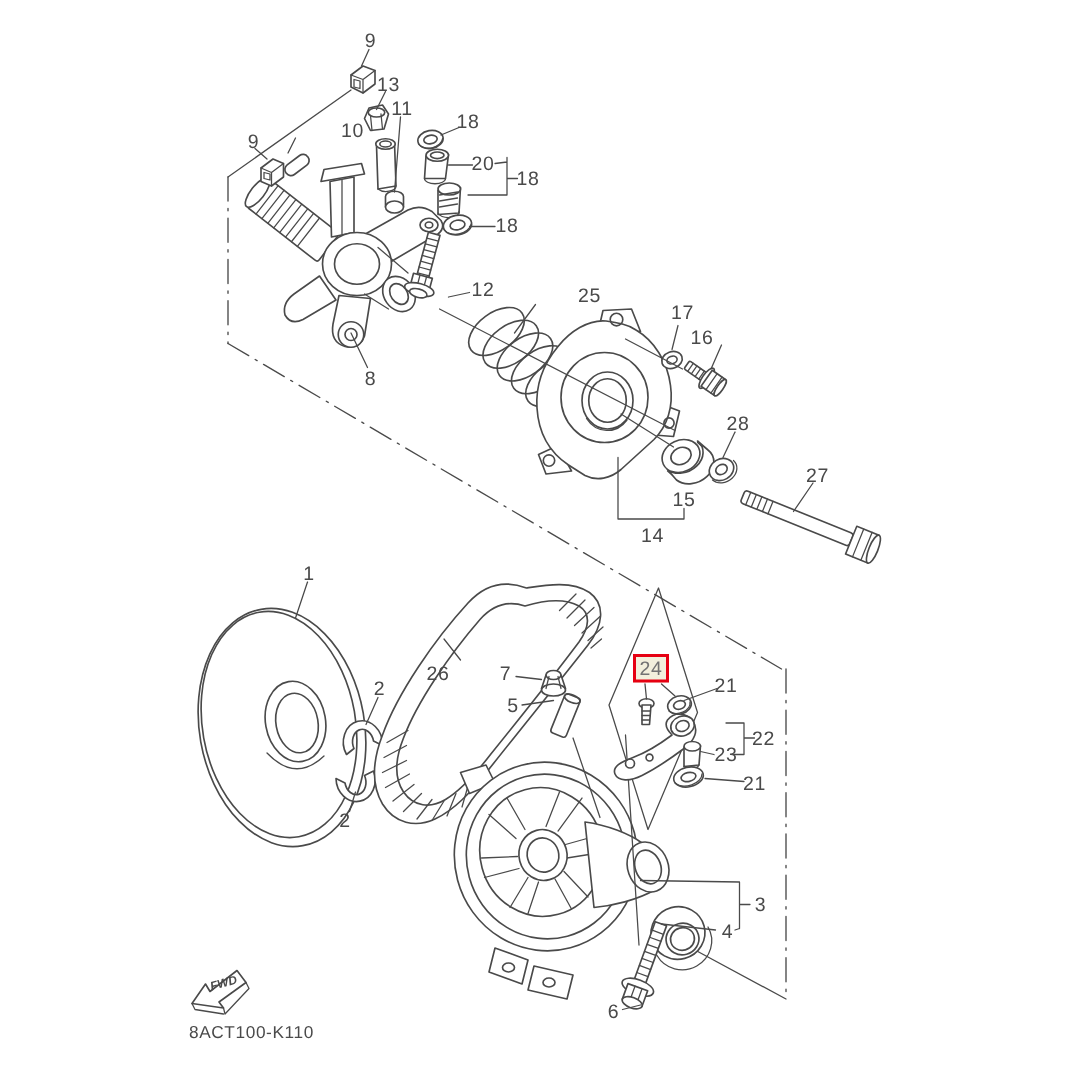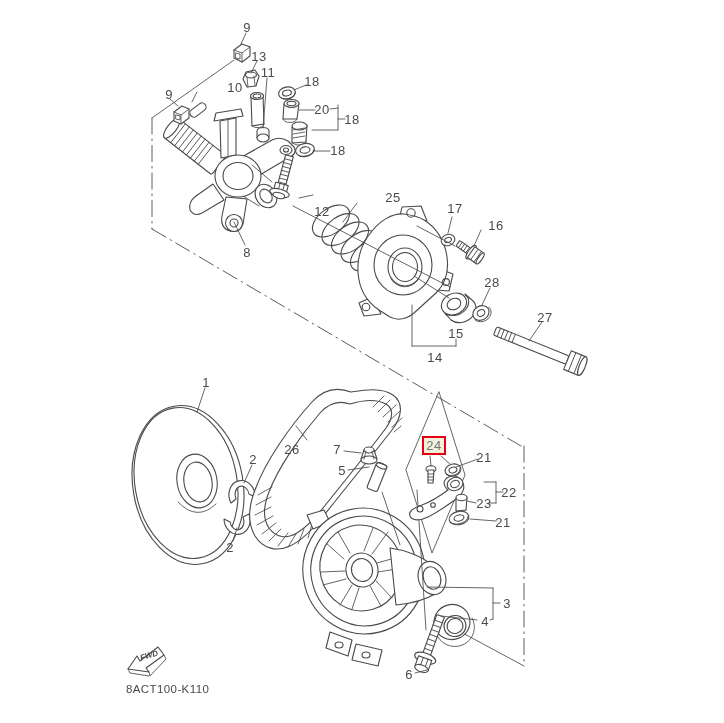--- a/index.html
+++ b/index.html
@@ -319,25 +319,25 @@
       <span class="part-label" style="left: 507px; top: 603px;">3</span>
       <span class="part-label" style="left: 485px; top: 621px;">4</span>
       <span class="part-label" style="left: 342px; top: 470px;">5</span>
       <span class="part-label" style="left: 409px; top: 674px;">6</span>
       <span class="part-label" style="left: 337px; top: 449px;">7</span>
       <span class="part-label" style="left: 247px; top: 252px;">8</span>
       <span class="part-label" style="left: 247px; top: 27px;">9</span>
       <span class="part-label" style="left: 169px; top: 94px;">9</span>
       <span class="part-label" style="left: 199px; top: 87px; margin-left: 36px;">10</span>
       <span class="part-label" style="left: 268px; top: 72px;">11</span>
-      <span class="part-label" style="left: 322px; top: 193px; margin-top: 18px;">12</span>
+      <span class="part-label" style="left: 322px; top: 193px;">12</span>
       <span class="part-label" style="left: 259px; top: 56px;">13</span>
       <span class="part-label" style="left: 435px; top: 357px;">14</span>
       <span class="part-label" style="left: 456px; top: 333px; text-align: right;">15</span>
-      <span class="part-label" style="left: 496px; top: 225px;">16</span>
+      <span class="part-label" style="left: 468px; top: 225px;">16</span>
       <span class="part-label" style="left: 455px; top: 208px;">17</span>
       <span class="part-label" style="left: 312px; top: 81px;">18</span>
       <span class="part-label" style="left: 338px; top: 150px;">18</span>
       <span class="part-label" style="left: 352px; top: 119px;">18</span>
       <span class="part-label" style="left: 322px; top: 109px;">20</span>
       <span class="part-label" style="left: 484px; top: 457px;">21</span>
       <span class="part-label" style="left: 503px; top: 522px;">21</span>
       <span class="part-label" style="left: 509px; top: 492px;">22</span>
       <span class="part-label" style="left: 484px; top: 503px;">23</span>
       <span class="part-label" style="left: 361px; top: 197px; margin-left: 32px;">25</span>

